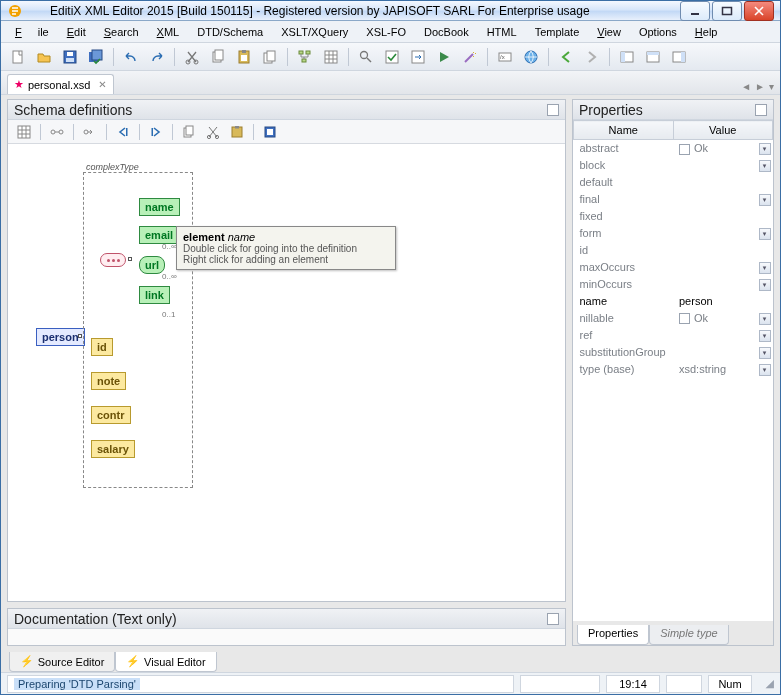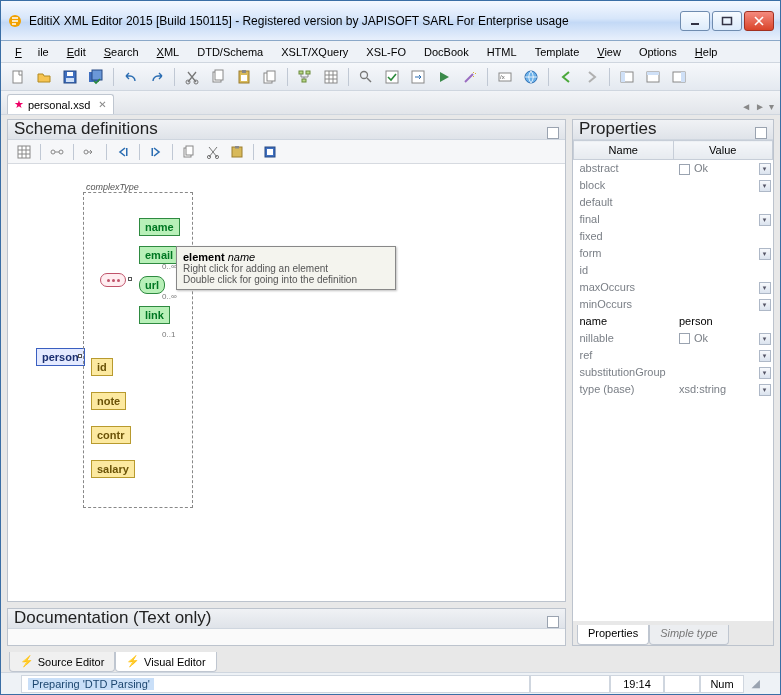--- a/index.html
+++ b/index.html
@@ -1,18 +1,18 @@
 <!DOCTYPE html>
 <html><head>
 <meta charset="utf-8">
 <style>
   * { box-sizing: border-box; }
   body { margin:0; font-family: Tahoma, Verdana, sans-serif; font-size:11px; color:#000; background:#fff; }
   .window { width:781px; height:695px; border:1px solid #3a6ea5; background:#e8e8e8; display:flex; flex-direction:column; position:relative; }
-  .titlebar { height:40px; background:linear-gradient(#f4f8ff,#d7e6fa 45%,#c3d9f6 55%,#e8f0fc); display:flex; align-items:center; padding:0 6px; border-bottom:1px solid #8aa8c8; }
+  .titlebar { height:20px; background:linear-gradient(#f4f8ff,#d7e6fa 45%,#c3d9f6 55%,#e8f0fc); display:flex; align-items:center; padding:0 6px; border-bottom:1px solid #8aa8c8;gap:21px; }
   .titlebar .icon { width:16px; height:16px; margin-right:6px; }
   .titlebar .title { flex:1; color:#000; font-size:12px; }
   .winbtns { display:flex; gap:2px; }
   .winbtn { width:30px; height:20px; border:1px solid #6f8cb0; border-radius:3px; background:linear-gradient(#f7fbff,#dcebfb); display:flex; align-items:center; justify-content:center; font-size:10px; color:#334; }
   .winbtn.close { background:linear-gradient(#f48a7e,#d9442a); color:#fff; border-color:#a13021; }
   .winbtn svg { width:12px; height:10px; }
 
   .menubar { height:22px; background:#eef2f7; display:flex; align-items:center; padding:0 6px; gap:2px; border-bottom:1px solid #cfd6df; }
   .menubar span { padding:2px 8px; cursor:default; }
   .menubar span u { text-decoration:underline; }
@@ -23,21 +23,21 @@
 
   .tabbar { height:24px; background:linear-gradient(#f2f4f7,#e2e5ea); display:flex; align-items:flex-end; padding:0 6px; border-bottom:1px solid #cfd6df; }
   .filetab { height:20px; background:#fff; border:1px solid #bfc6d0; border-bottom:none; border-radius:3px 3px 0 0; display:flex; align-items:center; padding:0 6px; gap:4px; font-size:11px; }
   .star { color:#e06; }
   .closex { color:#888; font-size:10px; margin-left:4px; }
   .tabnav { margin-left:auto; display:flex; gap:4px; align-items:center; padding-bottom:2px; color:#888; font-size:10px; }
 
   .workarea { flex:1; display:flex; background:#e8e8e8; padding:4px 6px 2px 6px; gap:6px; min-height:0; }
   .leftcol { flex:1; display:flex; flex-direction:column; gap:6px; min-width:0; }
   .panel { border:1px solid #bcc3cd; background:#f2f2f2; display:flex; flex-direction:column; }
-  .panelhead { height:20px; background:linear-gradient(#f0f2f5,#dfe3e9); border-bottom:1px solid #cfd6df; display:flex; align-items:flex-end; padding:0 6px; font-size:17px; color:#222; }
+  .panelhead { height:20px; background:linear-gradient(#f0f2f5,#dfe3e9); border-bottom:1px solid #cfd6df; display:flex; align-items:center; padding:0 6px; font-size:14px; color:#222; }
   .panelhead .headctl { margin-left:auto; width:12px; height:12px; border:1px solid #9aa3b0; background:#fff; }
 
   .schemapanel { flex:1; min-height:0; }
   .schematoolbar { height:24px; display:flex; align-items:center; padding:0 6px; gap:4px; background:#f6f7f9; border-bottom:1px solid #d6dae0; }
   .stbtn { width:20px; height:20px; display:flex; align-items:center; justify-content:center; }
   .ssep { width:1px; height:16px; background:#c0c8d4; margin:0 2px; }
   .canvas { flex:1; background:#fff; position:relative; overflow:hidden; }
 
   .docpanel { height:38px; }
   .docpanel .body { flex:1; background:#fafafa; }
@@ -54,21 +54,21 @@
   .chk { display:inline-block; width:11px; height:11px; border:1px solid #9aa3b0; background:#fff; vertical-align:middle; margin-right:4px; }
   .proptabs { height:24px; display:flex; align-items:flex-end; gap:0; padding:0 4px; background:#e8e8e8; }
   .proptab { height:20px; border:1px solid #bfc6d0; border-top:none; border-radius:0 0 4px 4px; padding:2px 10px; background:#fff; font-size:11px; }
   .proptab.inactive { background:#eceef1; color:#777; font-style:italic; }
 
   .bottomtabs { height:24px; display:flex; align-items:flex-end; padding:0 8px; gap:0; background:#e8e8e8; }
   .btab { height:20px; border:1px solid #bfc6d0; border-top:none; border-radius:0 0 4px 4px; padding:2px 10px; display:flex; align-items:center; gap:4px; background:#fff; }
   .btab.inactive { background:#f0f0f0; }
   .bolt { color:#f2a100; }
 
-  .statusbar { height:22px; background:#eef2f6; border-top:1px solid #cfd6df; display:flex; align-items:center; padding:0 20px; }
+  .statusbar { height:22px; background:#eef2f6; border-top:1px solid #cfd6df; display:flex; align-items:center; padding:0 6px; gap:6px; }
   .statcell { border:1px solid #cfd6df; height:18px; display:flex; align-items:center; padding:0 6px; background:#fff; }
   .statcell.main { flex:1; background:#fff; }
   .statcell.main span { background:#c9dff8; padding:0 4px; color:#1c466f; }
   .statcell.num { width:44px; justify-content:center; }
   .statcell.time { width:54px; justify-content:center; }
   .resize { width:16px; color:#9aa3b0; text-align:right; }
 
   
   .node { position:absolute; border:1px solid; padding:2px 5px; font-size:11px; background:#fff; cursor:default; }
   .personnode { left:28px; top:184px; border-color:#3a5fc0; background:#e4eaff; color:#1a2e70; font-weight:bold; }
@@ -394,22 +394,22 @@
           <div class="node elgreen" style="left:131px; top:142px;">link</div>
           <div class="occ" style="left:154px; top:166px;">0..1</div>
 
           <div class="node elyellow" style="left:83px; top:194px;">id</div>
           <div class="node elyellow" style="left:83px; top:228px;">note</div>
           <div class="node elyellow" style="left:83px; top:262px;">contr</div>
           <div class="node elyellow" style="left:83px; top:296px;">salary</div>
 
           <div class="tooltip">
             <div class="tt-title"><span>element </span><i>name</i></div>
+            <div class="tt-line">Double click for going into the definition</div>
             <div class="tt-line">Right click for adding an element</div>
-            <div class="tt-line">Double click for going into the definition</div>
           </div>
         </div>
       </div>
 
       <div class="panel docpanel">
         <div class="panelhead">
           <span>Documentation (Text only)</span>
           <div class="headctl"></div>
         </div>
         <div class="body"></div>

